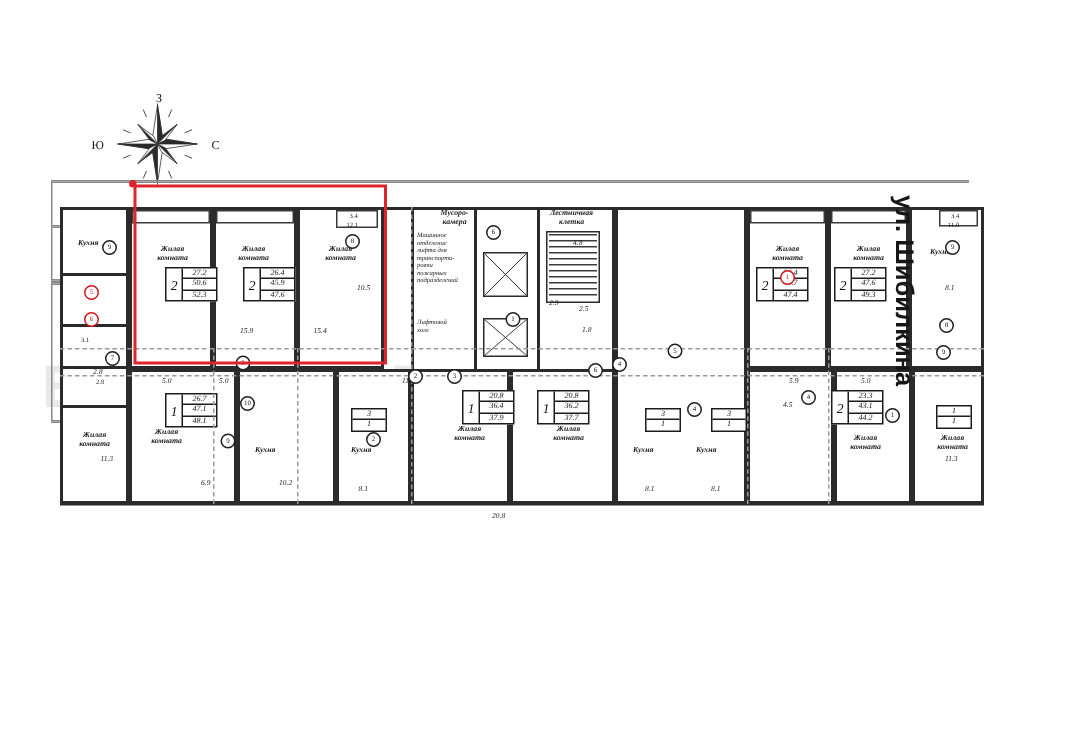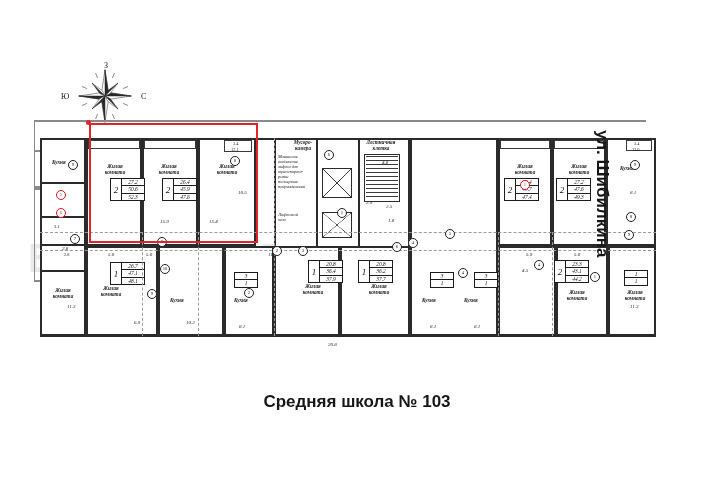--- a/index.html
+++ b/index.html
@@ -491,15 +491,14 @@
     <div class="cnum" style="left:34px;top:40px;">9</div>
     <div class="cnum" style="left:596px;top:40px;">9</div>
 
   </div>
 
   <div class="redbox"></div>
   <div class="reddot"></div>
 
   <div class="street">ул. Шибилкина</div>
 
-  <div class="caption">Средняя школа № 103</div>
 
 </div>
 
 </body></html>

